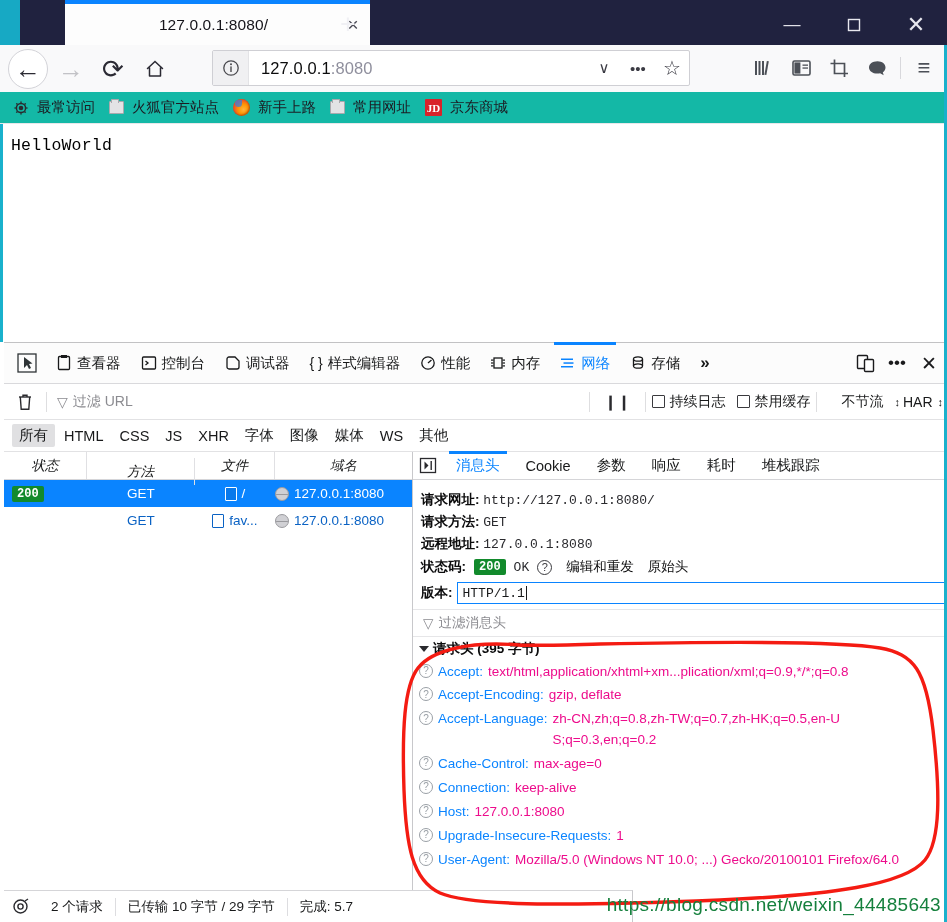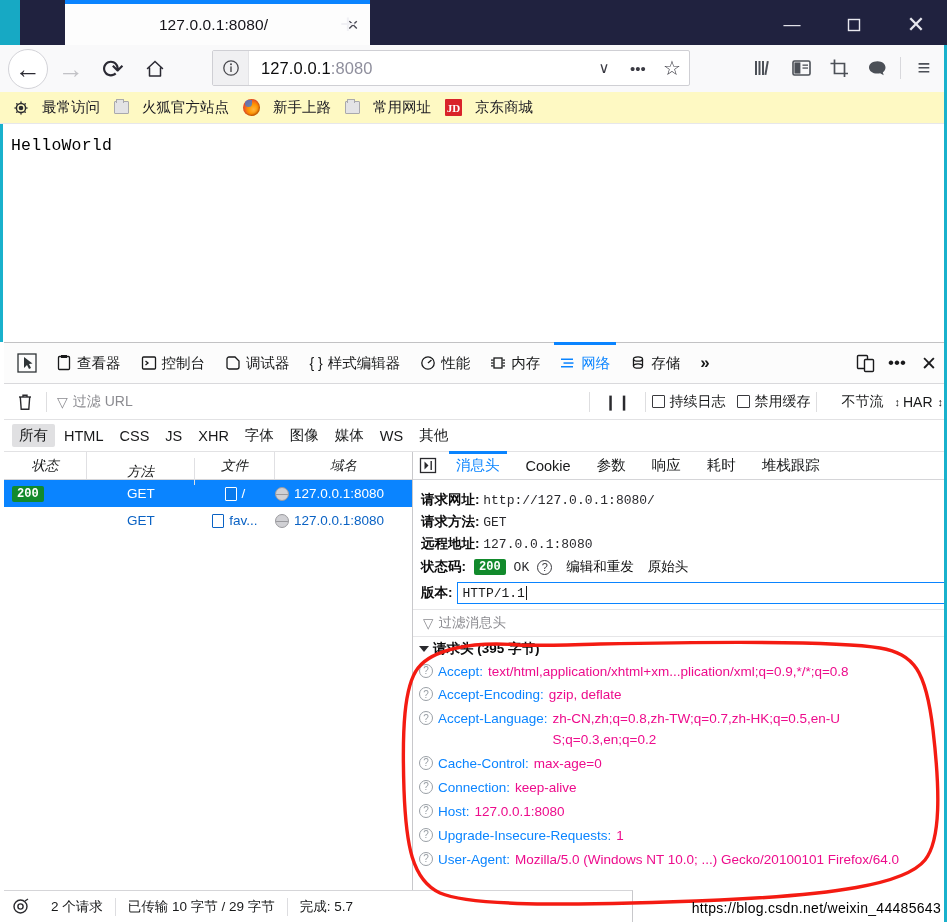--- a/index.html
+++ b/index.html
@@ -96,28 +96,28 @@
     width: 38px; height: 36px; display: flex; align-items: center;
     justify-content: center; color: #4c5057;
   }
   .tb-sep {
     width: 1px; height: 22px; background: #d8d8dc; margin: 0 4px;
   }
 
   
   .bookmarks {
     position: absolute; top: 92px; left: 0; width: 947px; height: 32px;
-    background: #fef9c3; display: flex; align-items: center;
+    background: #14b8a6; display: flex; align-items: center;
     padding-left: 6px; border-bottom: 1px solid #e7e7ea;
   }
   .bm {
     display: flex; align-items: center; height: 26px;
     padding: 0 7px; font-size: 14.5px; color: #1c1b22; white-space: nowrap;
   }
-  .bm .bm-ico { margin-right: 13px; display: flex; align-items: center; }
+  .bm .bm-ico { margin-right: 8px; display: flex; align-items: center; }
   .folder-ico {
     width: 15px; height: 13px; background: #e3e3e5;
     border: 1px solid #a9a9ad; border-radius: 1px; position: relative;
   }
   .folder-ico:before {
     content: ''; position: absolute; top: -3px; left: 1px;
     width: 6px; height: 3px; background: #e3e3e5;
     border: 1px solid #a9a9ad; border-bottom: 0; border-radius: 1px 1px 0 0;
   }
   .jd-ico {
@@ -363,22 +363,22 @@
     position: absolute; bottom: 0; left: 0; width: 629px; height: 32px;
     border-top: 1px solid #d5d5d8; border-right: 1px solid #c8c8cb;
     display: flex; align-items: center; background: #fff; font-size: 13.5px;
     color: #18191a;
   }
   .st-ico { padding: 0 10px 0 8px; display: flex; align-items: center; color: #2a2a2e; }
   .st-item { padding: 0 12px; white-space: nowrap; }
   .st-sep { width: 1px; height: 18px; background: #dddde0; }
 
   .watermark {
-    position: absolute; right: 6px; bottom: 6px; font-size: 14px;
-    color: #000000; letter-spacing: .3px; z-index: 50;
+    position: absolute; right: 6px; bottom: 6px; font-size: 19px;
+    color: #15803d; letter-spacing: .3px; z-index: 50;
   }
   .edge-right {
     position: absolute; right: 0; top: 45px; width: 3px; height: 877px;
     background: #19b1cc;
   }
 </style>
 </head>
 <body>
 
 <div id="app">

